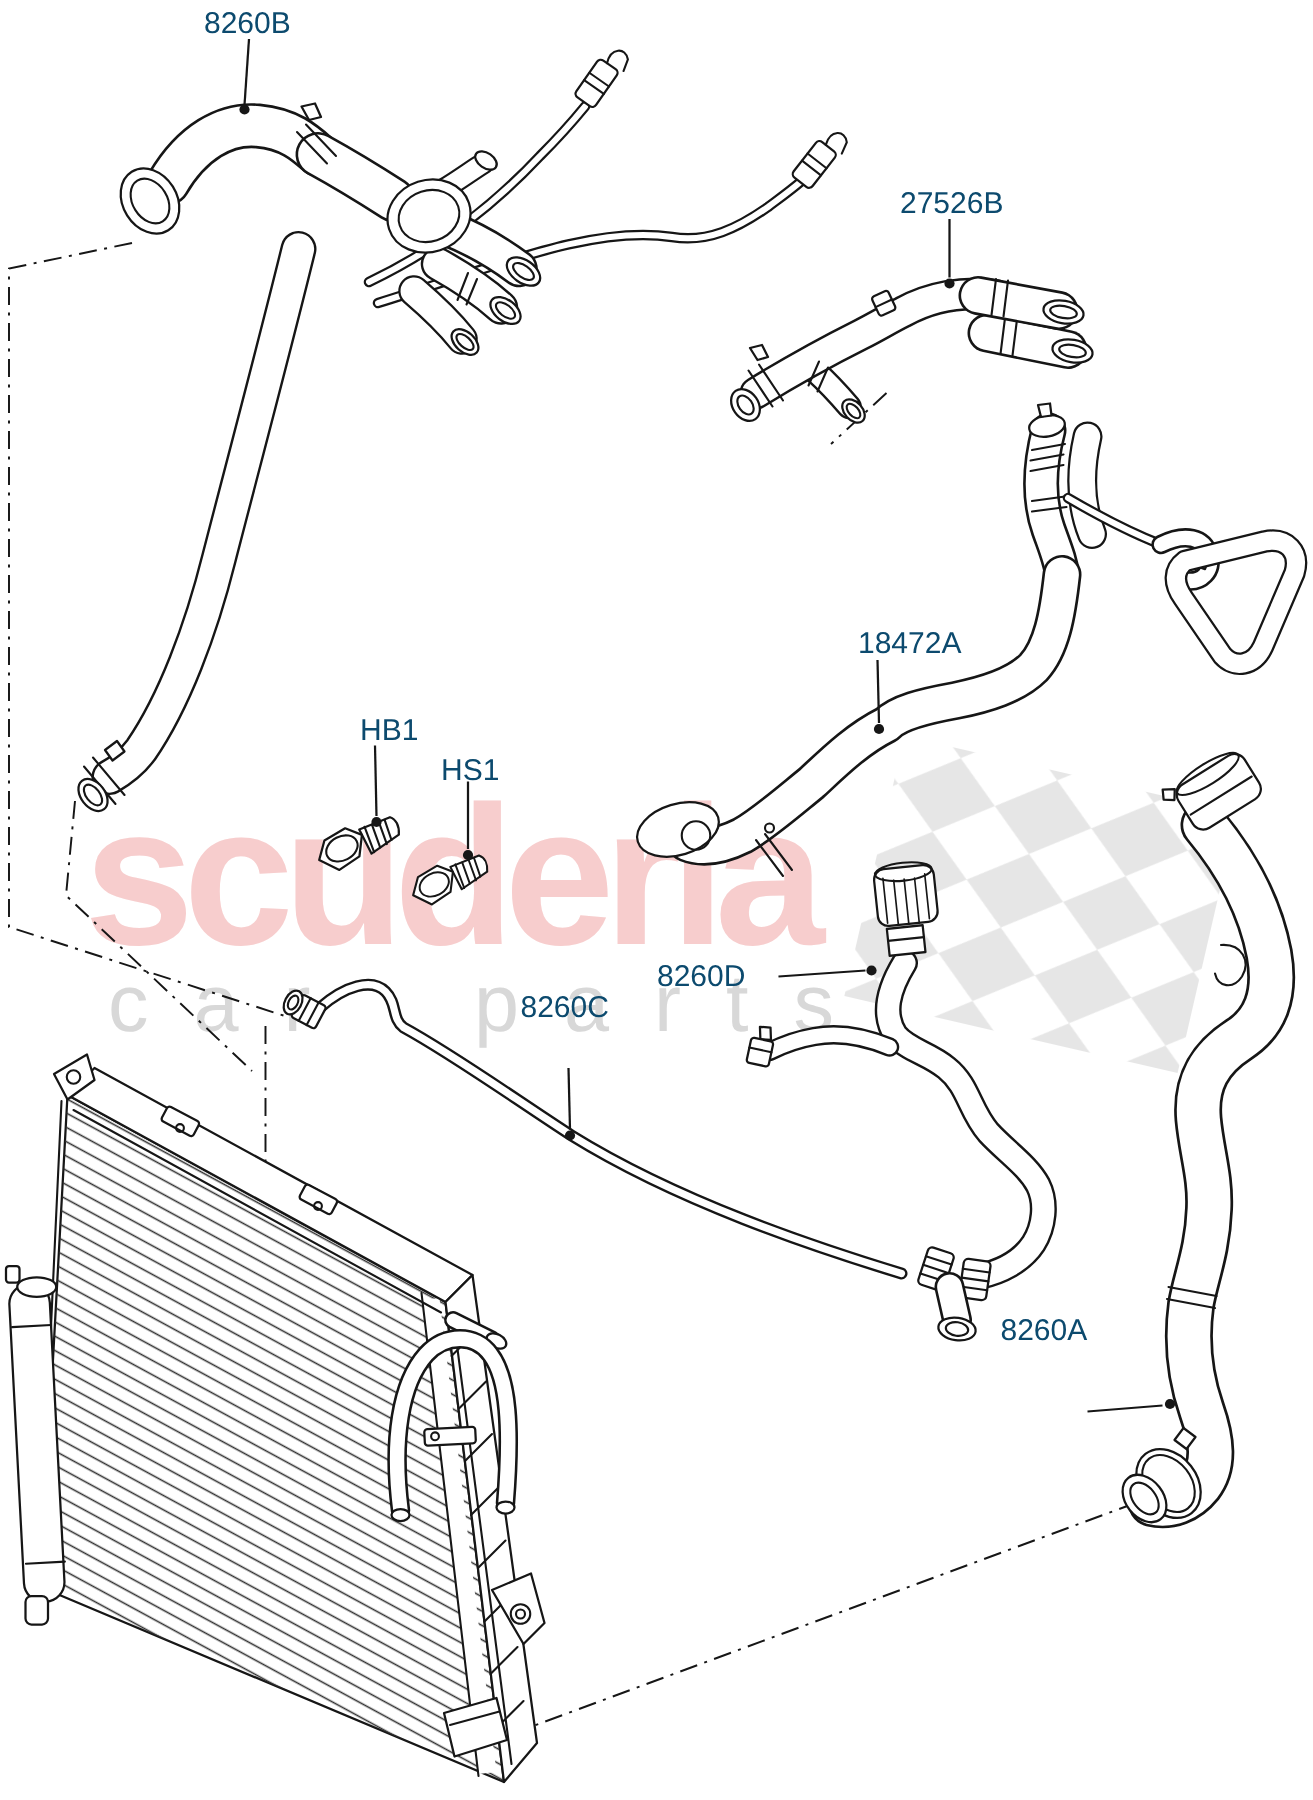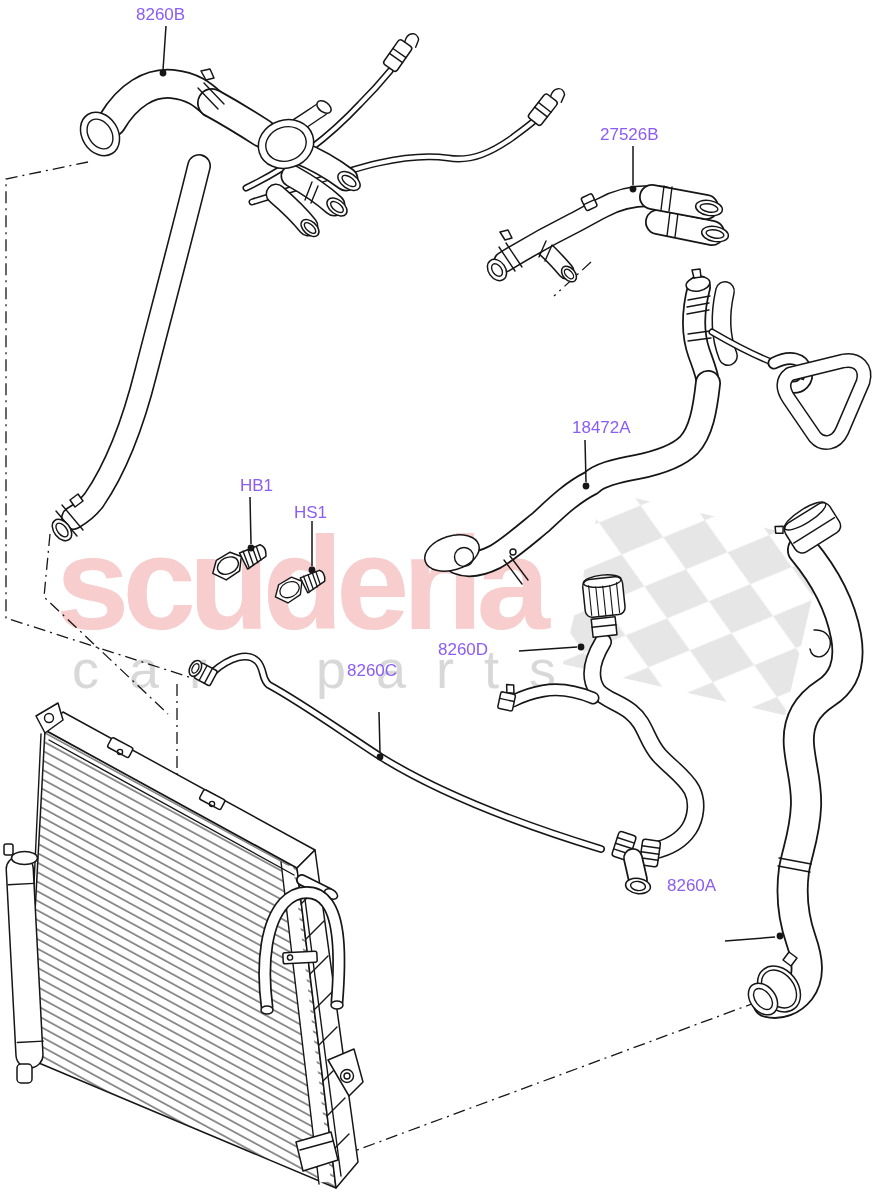--- a/index.html
+++ b/index.html
@@ -12,21 +12,21 @@
     font-size:132px;font-weight:bold;letter-spacing:-7px;color:#f7cdcd;
     user-select:none;white-space:nowrap;
   }
   .wm-tag{
     position:absolute;left:72px;top:642px;line-height:1;
     font-size:54px;font-weight:normal;letter-spacing:30px;word-spacing:34px;
     color:#d8d8d8;user-select:none;white-space:nowrap;
   }
   svg.diagram{position:absolute;left:0;top:0;}
   .plabel{
-    position:absolute;font-size:17px;color:#8b5cf6;line-height:1.05;
+    position:absolute;font-size:20px;color:#0c4a6e;line-height:1.05;
     white-space:nowrap;cursor:pointer;
   }
   .tO{fill:none;stroke:#161616;stroke-linecap:round;stroke-linejoin:round;}
   .tI{fill:none;stroke:#ffffff;stroke-linecap:round;stroke-linejoin:round;}
   .ln{fill:none;stroke:#161616;stroke-width:1.4;stroke-linecap:round;stroke-linejoin:round;}
   .lnt{fill:none;stroke:#161616;stroke-width:1.1;stroke-linecap:round;}
   .wf{fill:#ffffff;stroke:#161616;stroke-width:1.5;stroke-linejoin:round;}
   .dash{fill:none;stroke:#161616;stroke-width:1.3;stroke-dasharray:12 5 2 5;}
   .leader{stroke:#161616;stroke-width:1.5;fill:none;}
   .dot{fill:#161616;stroke:none;}

